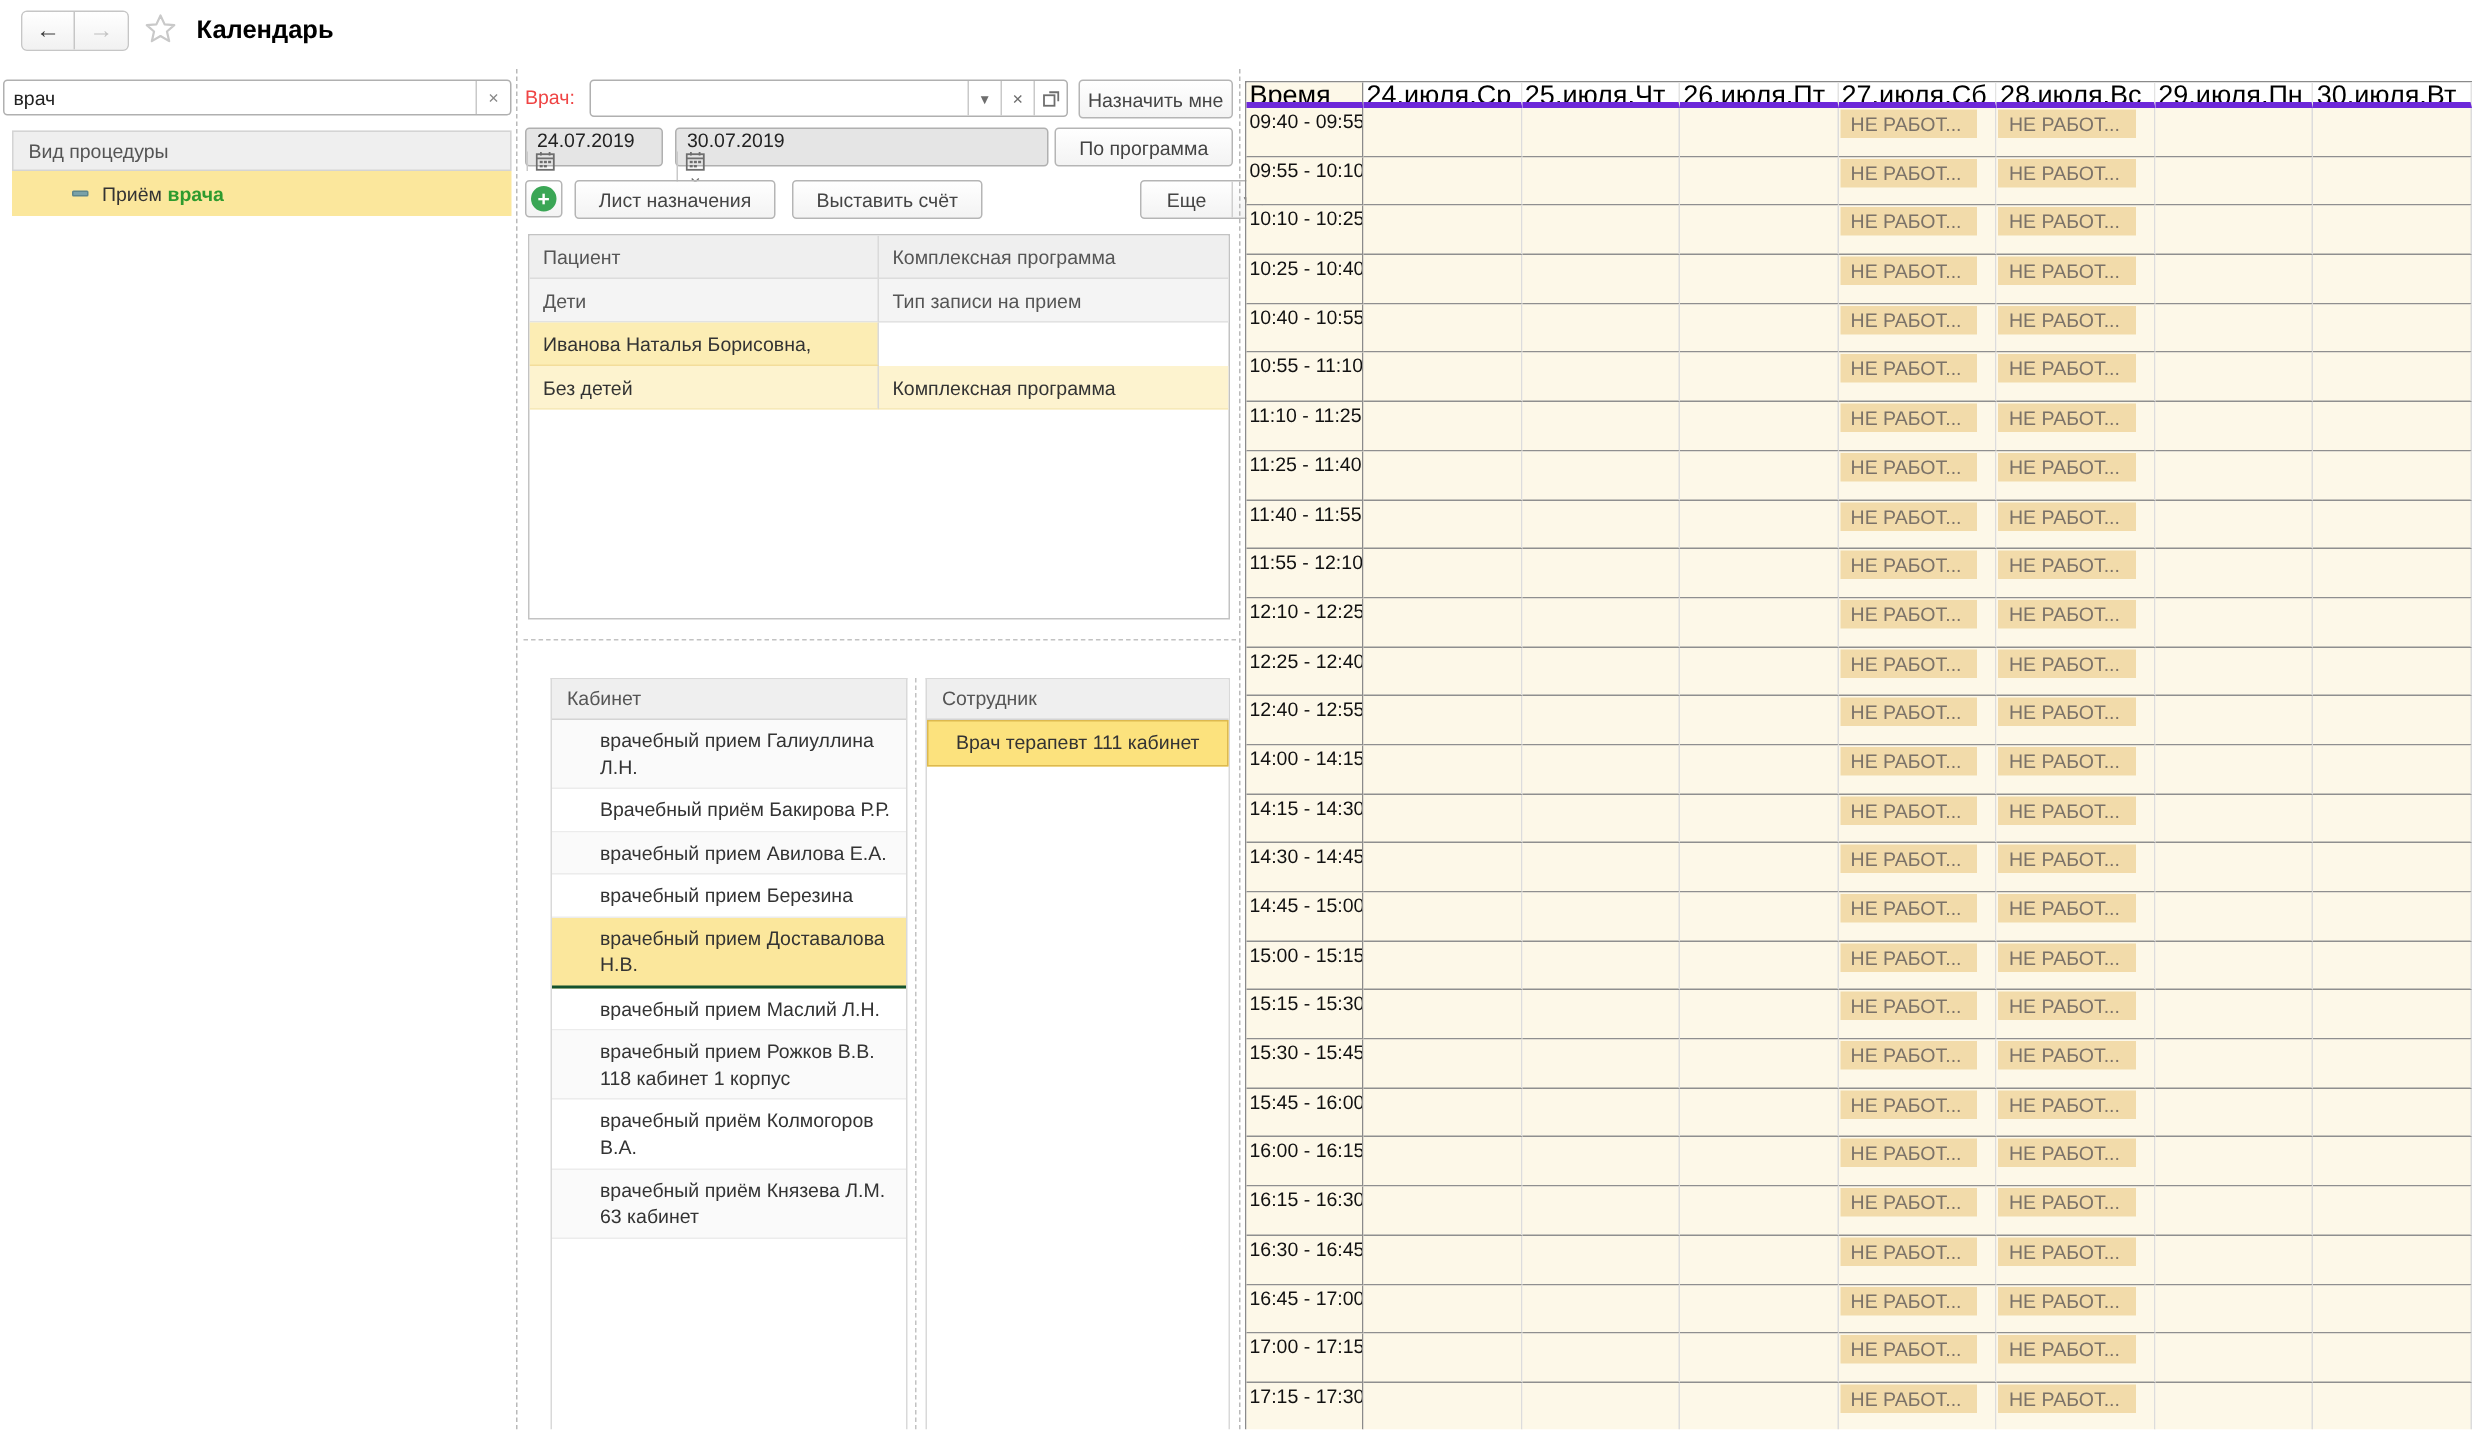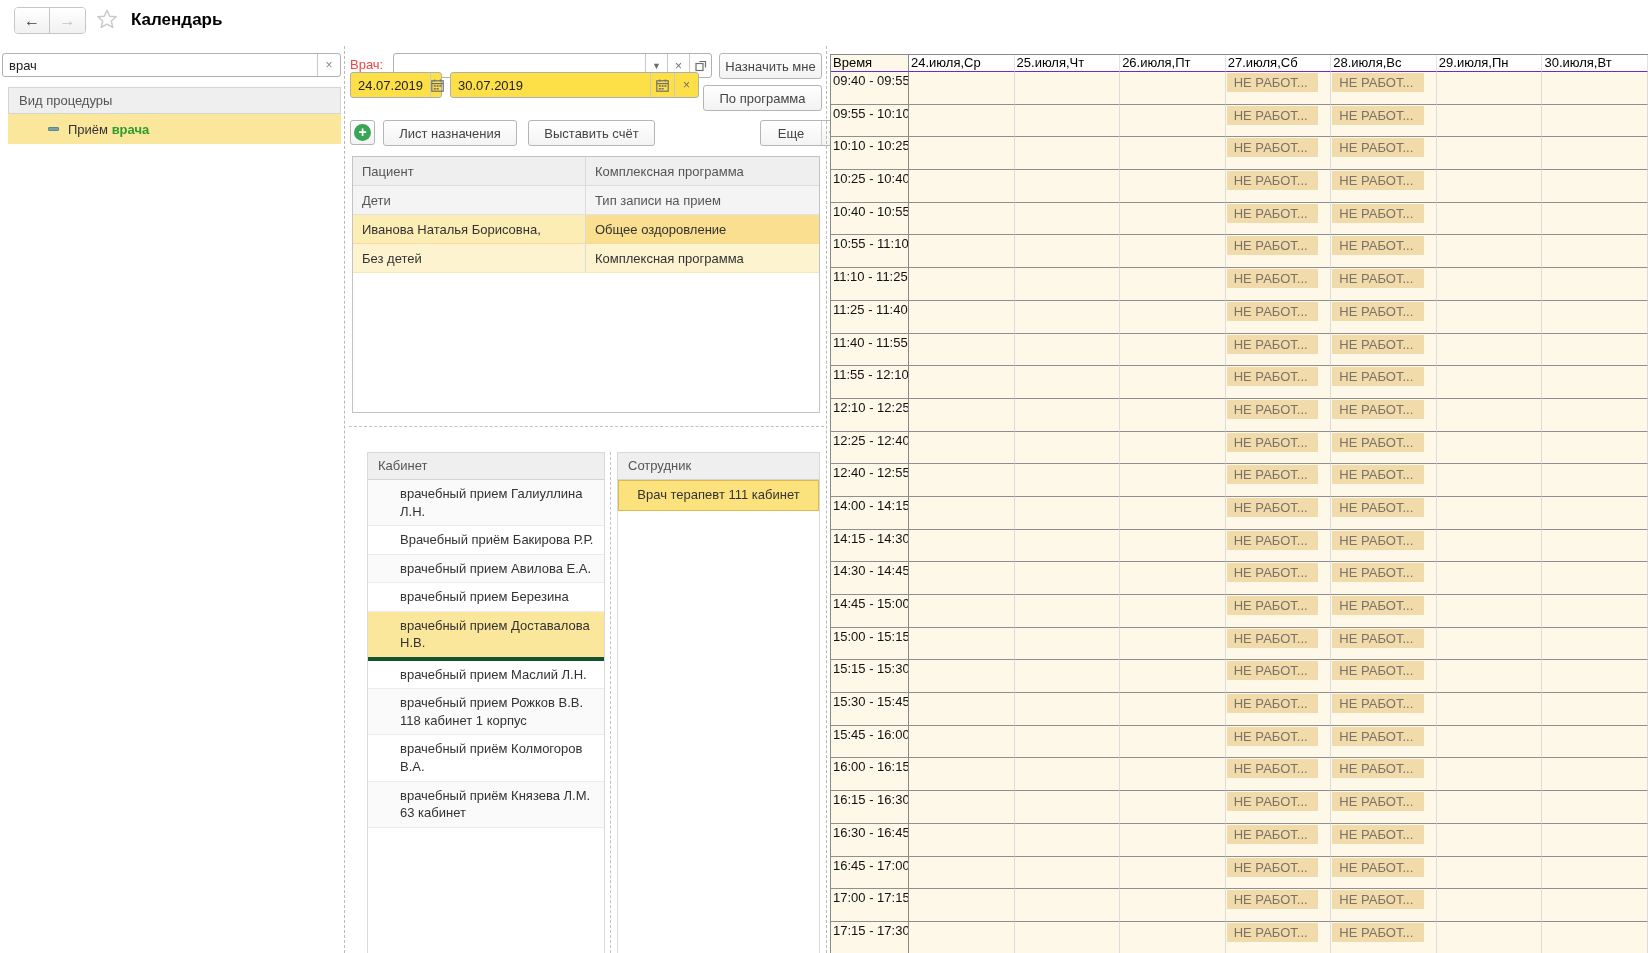--- a/index.html
+++ b/index.html
@@ -39,21 +39,21 @@
   .vsplit { position:absolute; top:46px; bottom:0; width:0; border-left:1px dashed #b9b9b9; }
   .hsplit-mid { position:absolute; left:1px; right:1px; top:380px; height:0; border-top:1px dashed #c2c2c2; }
 
   
   .mid-panel { position:absolute; left:348px; top:46px; width:477px; bottom:0; }
   .doctor-label { position:absolute; left:2px; top:11px; color:#ef4444; }
   .combo { position:absolute; left:45px; top:7px; width:319px; height:25px; border:1px solid #b0b0b0; border-radius:3px; background:#fff; display:flex; }
   .combo-input { flex:1; border:none; outline:none; padding:0 6px; font:13px "Liberation Sans",sans-serif; background:transparent; }
   .combo-seg { width:22px; border-left:1px solid #c9c9c9; display:flex; align-items:center; justify-content:center; color:#6e6e6e; font-size:9px; cursor:pointer; }
   .btn-assign { position:absolute; left:371px; top:7px; width:103px; }
-  .datebox { position:absolute; top:26px; height:26px; border:1px solid #b0b0b0; border-radius:3px; background:#fde047; display:flex; }
+  .datebox { position:absolute; top:39px; height:26px; border:1px solid #b0b0b0; border-radius:3px; background:#e5e5e5; display:flex;flex-direction:column; }
   .datebox .val { flex:1; padding:0 7px; display:flex; align-items:center; color:#222; }
   .datebox .seg { width:24px; border-left:1px solid #c9c9c9; display:flex; align-items:center; justify-content:center; cursor:pointer; color:#6e6e6e; }
   .date-from { left:2px; width:92px; }
   .date-to { left:102px; width:249px; }
   .btn-resid { position:absolute; left:355px; top:39px; width:119px; }
   .btn-add { position:absolute; left:2px; top:74px; width:25px; height:25px; }
   .plus-circle { width:17px; height:17px; border-radius:50%; background:#3aa655; color:#fff; font-size:14px; font-weight:bold; line-height:16px; text-align:center; }
   .btn-sheet { position:absolute; left:35px; top:74px; width:134px; }
   .btn-invoice { position:absolute; left:180px; top:74px; width:127px; }
   .btn-more { position:absolute; left:392px; top:74px; width:82px; padding:0;margin-left:20px; }
@@ -73,28 +73,28 @@
   .pt-data.r0 .pt-cell.sel { background:#f9df8f; }
   .pt-data.r1 .pt-cell { background:#fdf3cf; border-bottom:1px solid #f6e9b9; }
 
   
   .list-panel { position:absolute; top:406px; bottom:0; border:1px solid #d9d9d9; border-bottom:none; background:#fff; }
   .cab-panel { left:19px; width:238px; }
   .staff-panel { left:269px; width:203px; }
   .list-header { height:27px; line-height:26px; padding-left:10px; background:#efefef; border-bottom:1px solid #d4d4d4; color:#555; }
   .list-item { padding:5px 8px 5px 32px; line-height:1.35; border-bottom:1px solid #ececec; cursor:pointer; color:#333; }
   .list-item:nth-child(odd) { background:#fafafa; }
-  .list-item.selected { background:#fbe79c; border-bottom:4px solid #14532d; }
+  .list-item.selected { background:#fbe79c; border-bottom:2px solid #14532d; }
   .staff-item { text-align:center; padding:6px 4px; border:1px solid #ddb94f; background:#fce27d; cursor:pointer; margin:0; line-height:1.3; }
   .vsplit-lists { position:absolute; left:262px; top:406px; bottom:0; border-left:1px dashed #c2c2c2; }
 
   
   .calendar-wrap { position:absolute; left:830px; top:54px; right:0; bottom:0; overflow:hidden; }
   .cal { display:grid; grid-template-columns:78px repeat(7,1fr); grid-template-rows:17px; grid-auto-rows:32.7px; border-top:1px solid #8a8a8a; border-left:1px solid #8a8a8a; }
-  .c-h { font-size:13px; color:#000; padding-left:2px; line-height:16px; border-bottom:1px solid #6d28d9; overflow:hidden; white-space:nowrap; }
+  .c-h { font-size:18px; color:#000; padding-left:2px; line-height:16px; border-bottom:4px solid #6d28d9; overflow:hidden; white-space:nowrap; }
   .c-h-time { background:#fdf8e8; border-right:1px solid #8a8a8a; }
   .c-h-day { background:#fff; border-right:1px solid #e3e3e3; }
   .c-t { background:#fdf8e8; border-right:1px solid #8a8a8a; border-bottom:1px solid #8f8f8f; padding:1px 0 0 2px; font-size:13px; color:#111; white-space:nowrap; overflow:hidden; }
   .c-d { background:#fdf8e8; border-right:1px solid #dcdcdc; border-bottom:1px solid #8f8f8f; cursor:pointer; }
   .nw-badge { height:19px; margin:1px 12px 0 1px; background:#f2dbaa; color:#7b7268; font-size:13px; line-height:19px; padding-left:7px; white-space:nowrap; overflow:hidden; }
 </style>
 </head>
 <body>
 
 <div class="topbar">
@@ -191,21 +191,20 @@
       <div class="pt-cell c1">Пациент</div>
       <div class="pt-cell c2">Комплексная программа</div>
     </div>
     <div class="pt-row pt-head2">
       <div class="pt-cell c1">Дети</div>
       <div class="pt-cell c2">Тип записи на прием</div>
     </div>
     <div>
         <div class="pt-row pt-data r0">
           <div class="pt-cell c1">Иванова Наталья Борисовна,</div>
-          <div class="pt-cell c2 sel">Общее оздоровление</div>
         </div>
         <div class="pt-row pt-data r1">
           <div class="pt-cell c1">Без детей</div>
           <div class="pt-cell c2">Комплексная программа</div>
         </div>
       </div>
   </div>
 
   <div class="hsplit-mid"></div>
 

